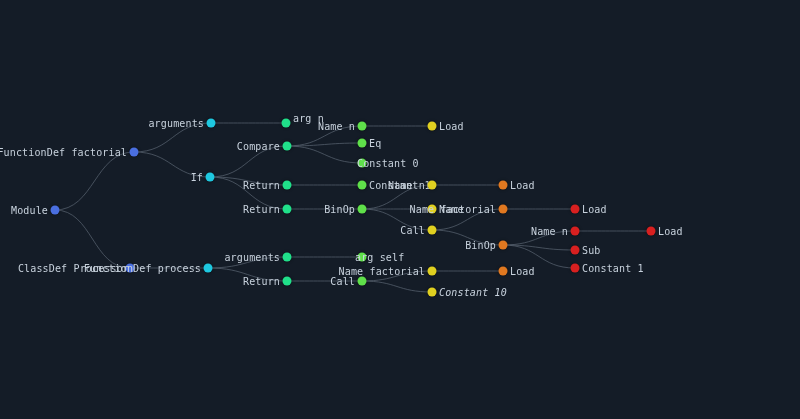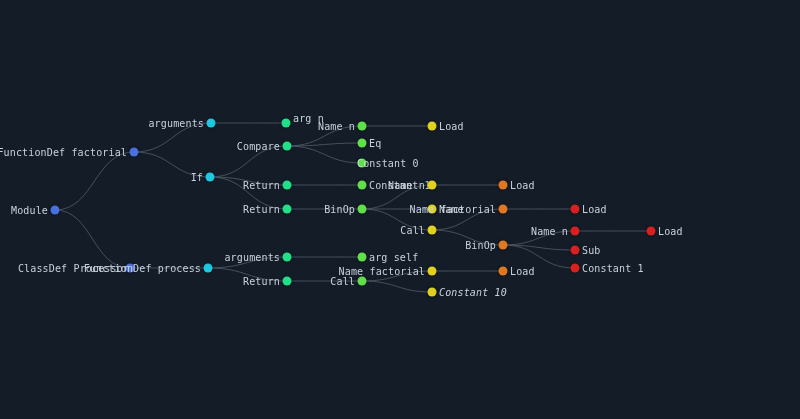--- a/index.html
+++ b/index.html
@@ -116,21 +116,21 @@
       <div class="node-label left" style="top: 126px; left: 355px; color: rgb(200, 210, 221);">Name n</div>
       <div class="node" style="left: 362px; top: 143px; background: rgb(95, 224, 74);"></div>
       <div class="node-label right" style="top: 143px; left: 369px; color: rgb(200, 210, 221);">Eq</div>
       <div class="node" style="left: 362px; top: 163px; background: rgb(95, 224, 74);"></div>
       <div class="node-label right" style="top: 163px; left: 357px; color: rgb(200, 210, 221);">Constant 0</div>
       <div class="node" style="left: 362px; top: 185px; background: rgb(95, 224, 74);"></div>
       <div class="node-label right" style="top: 185px; left: 369px; color: rgb(200, 210, 221);">Constant 1</div>
       <div class="node" style="left: 362px; top: 209px; background: rgb(95, 224, 74);"></div>
       <div class="node-label left" style="top: 209px; left: 355px; color: rgb(200, 210, 221);">BinOp</div>
       <div class="node" style="left: 362px; top: 257px; background: rgb(95, 224, 74);"></div>
-      <div class="node-label right" style="top: 257px; left: 369px; color: rgb(200, 210, 221);">arg self</div>
+      <div class="node-label right" style="top: 257px; left: 355px; color: rgb(200, 210, 221);">arg self</div>
       <div class="node" style="left: 362px; top: 281px; background: rgb(95, 224, 74);"></div>
       <div class="node-label left" style="top: 281px; left: 355px; color: rgb(200, 210, 221);">Call</div>
       <div class="node" style="left: 432px; top: 126px; background: rgb(224, 208, 32);"></div>
       <div class="node-label right" style="top: 126px; left: 439px; color: rgb(200, 210, 221);">Load</div>
       <div class="node" style="left: 432px; top: 185px; background: rgb(224, 208, 32);"></div>
       <div class="node-label left" style="top: 185px; left: 425px; color: rgb(200, 210, 221);">Name n</div>
       <div class="node" style="left: 432px; top: 209px; background: rgb(224, 208, 32);"></div>
       <div class="node-label right" style="top: 209px; left: 439px; color: rgb(200, 210, 221);">Name</div>
       <div class="node" style="left: 432px; top: 230px; background: rgb(224, 208, 32);"></div>
       <div class="node-label left" style="top: 230px; left: 425px; color: rgb(200, 210, 221);">Call</div>

